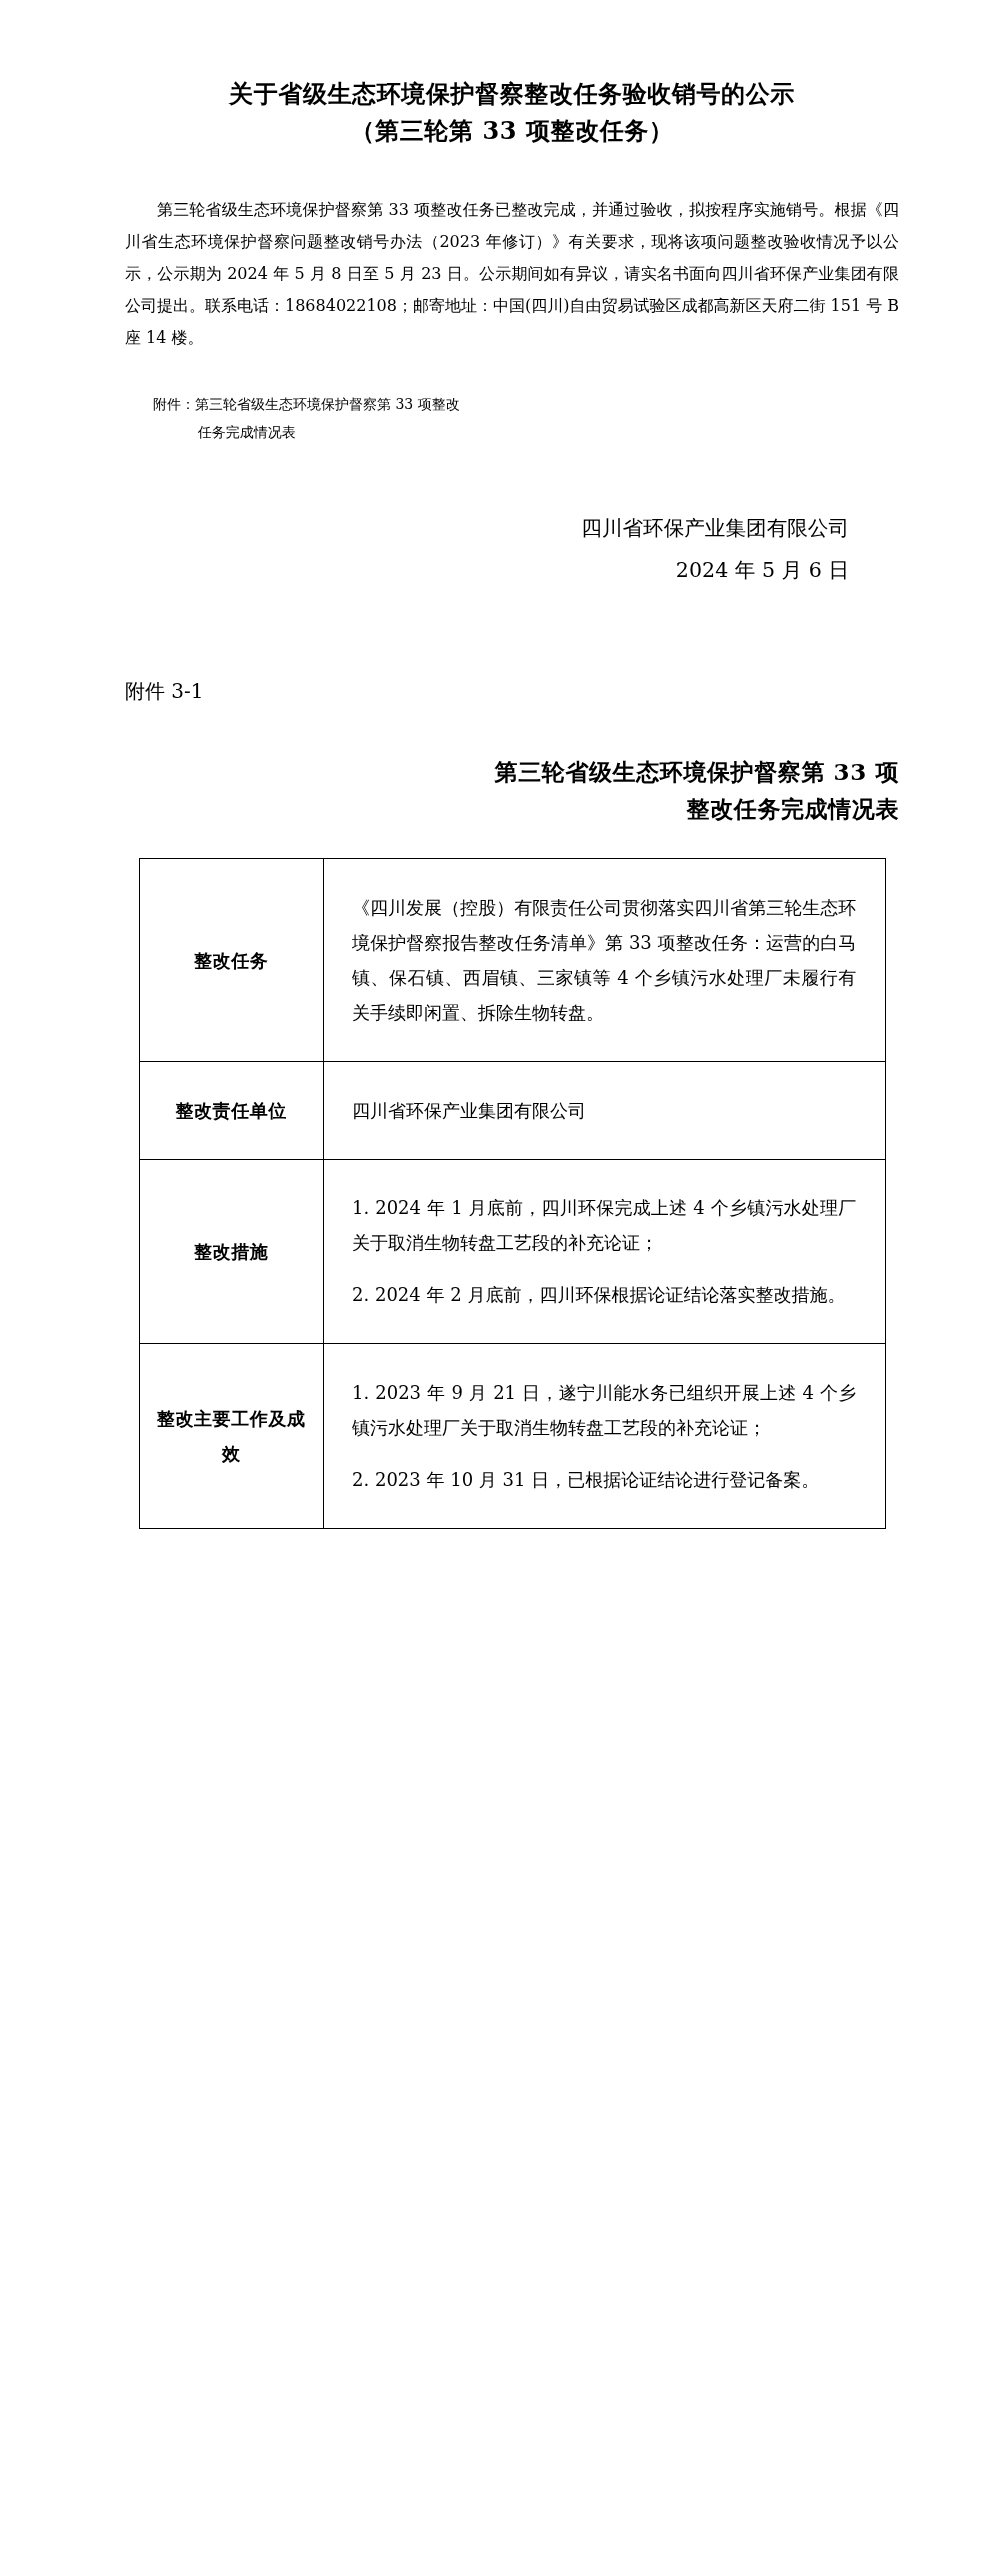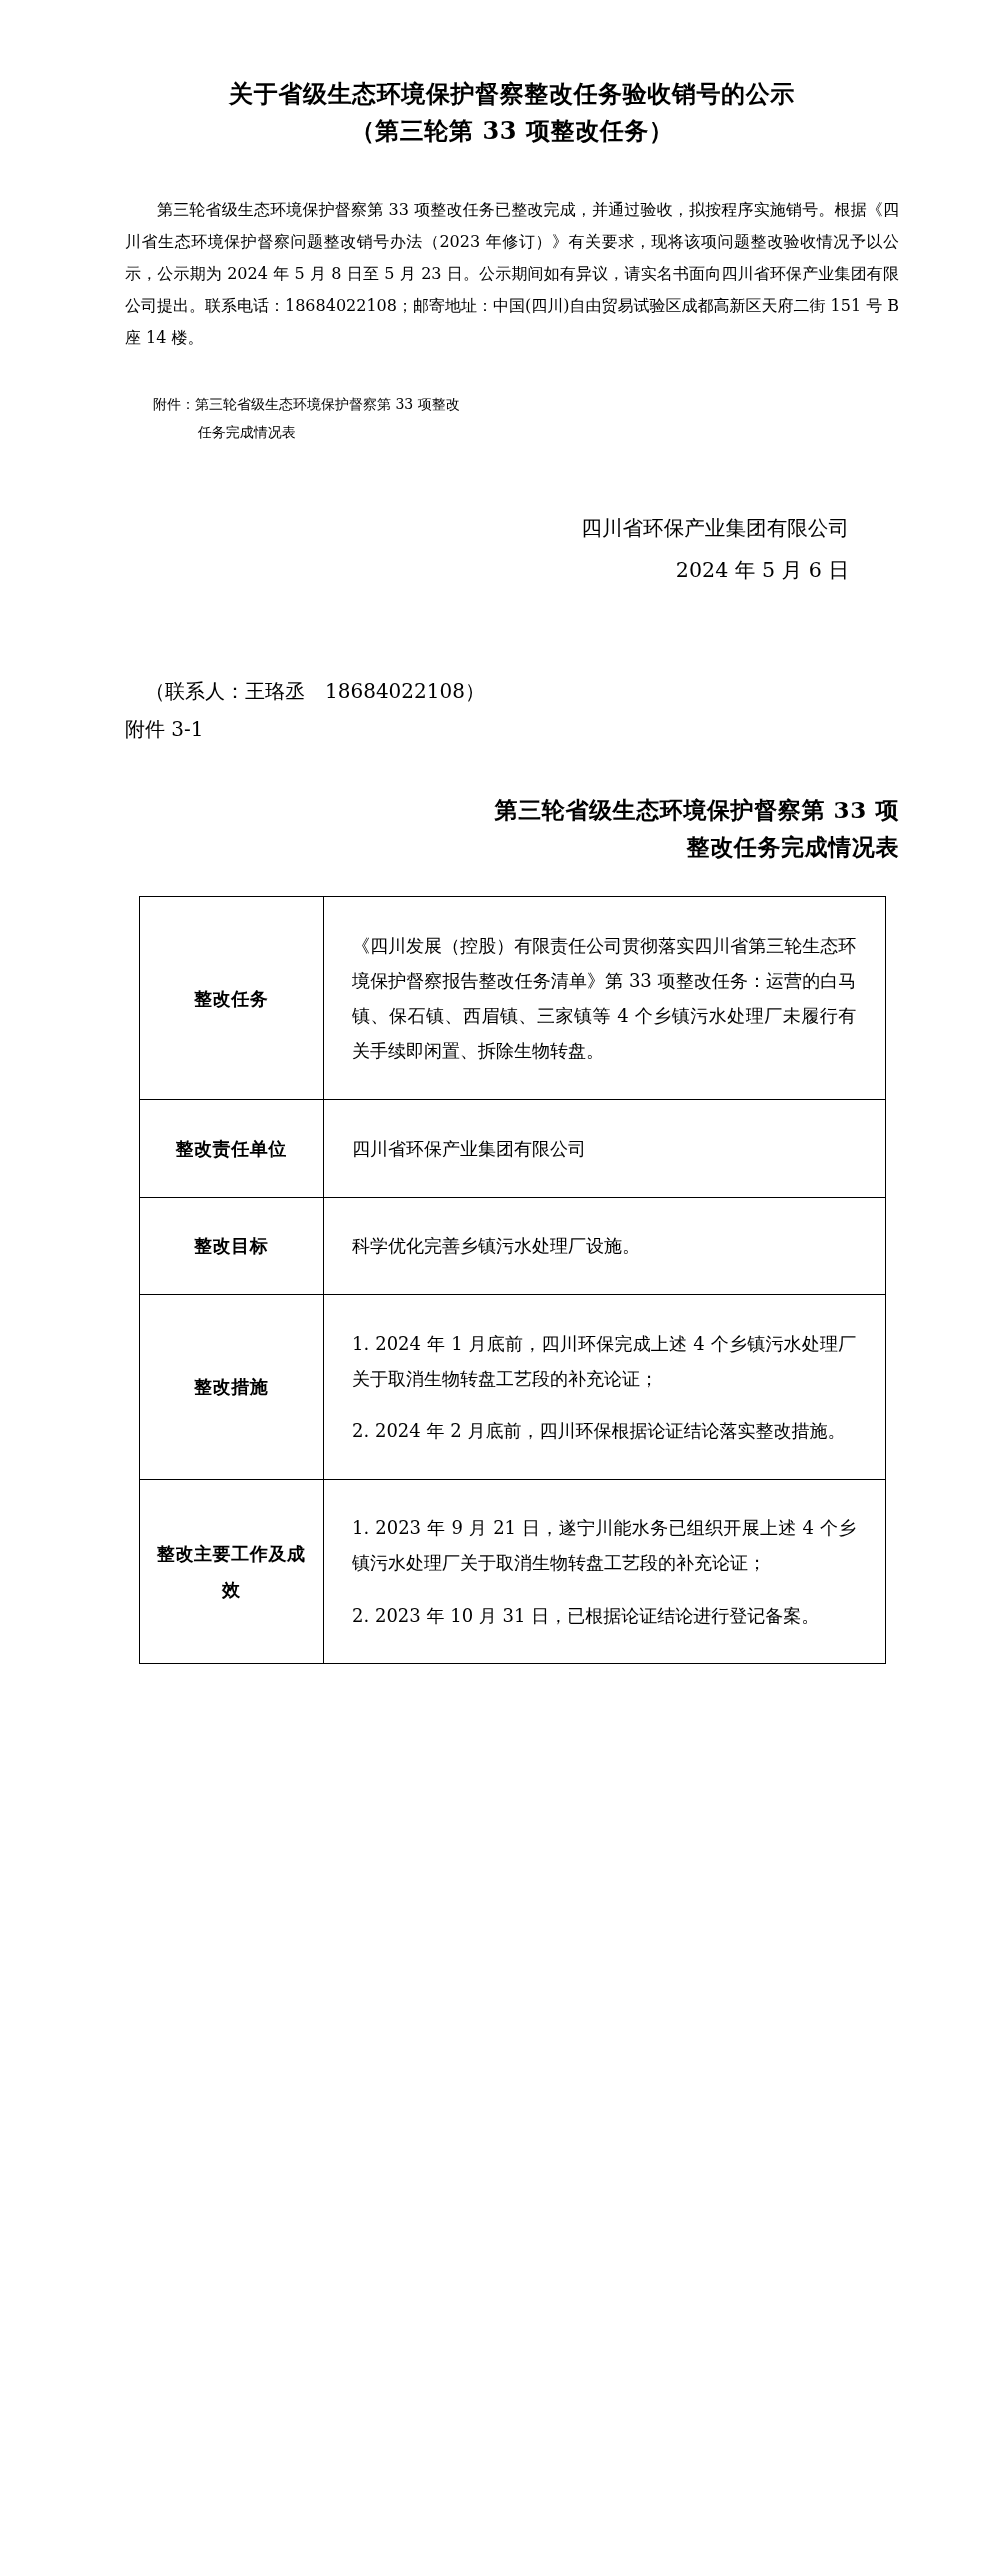--- a/index.html
+++ b/index.html
@@ -127,21 +127,20 @@
     <div class="attach-line1">附件：第三轮省级生态环境保护督察第 33 项整改</div>
     <div class="attach-line2">任务完成情况表</div>
   </div>
 
   <div class="signature">
     <div>四川省环保产业集团有限公司</div>
     <div>2024 年 5 月 6 日</div>
   </div>
 
   <div class="contact-block">
-    <div class="contact-line">（联系人：王珞丞　18684022108）</div>
     <div class="attach-no">附件 3-1</div>
   </div>
 
   <div class="table-title">
     <span class="tline">第三轮省级生态环境保护督察第 33 项</span>
     <span class="tline">整改任务完成情况表</span>
   </div>
 
   <table class="form">
     <tbody>
@@ -151,26 +150,20 @@
           <p>《四川发展（控股）有限责任公司贯彻落实四川省第三轮生态环境保护督察报告整改任务清单》第 33 项整改任务：运营的白马镇、保石镇、西眉镇、三家镇等 4 个乡镇污水处理厂未履行有关手续即闲置、拆除生物转盘。</p>
         </td>
       </tr>
       <tr>
         <td class="label">整改责任单位</td>
         <td class="content">
           <p>四川省环保产业集团有限公司</p>
         </td>
       </tr>
       <tr>
-        <td class="label">整改目标</td>
-        <td class="content">
-          <p>科学优化完善乡镇污水处理厂设施。</p>
-        </td>
-      </tr>
-      <tr>
         <td class="label">整改措施</td>
         <td class="content">
           <p>1. 2024 年 1 月底前，四川环保完成上述 4 个乡镇污水处理厂关于取消生物转盘工艺段的补充论证；</p>
           <p>2. 2024 年 2 月底前，四川环保根据论证结论落实整改措施。</p>
         </td>
       </tr>
       <tr>
         <td class="label">整改主要工作及成效</td>
         <td class="content">
           <p>1. 2023 年 9 月 21 日，遂宁川能水务已组织开展上述 4 个乡镇污水处理厂关于取消生物转盘工艺段的补充论证；</p>

